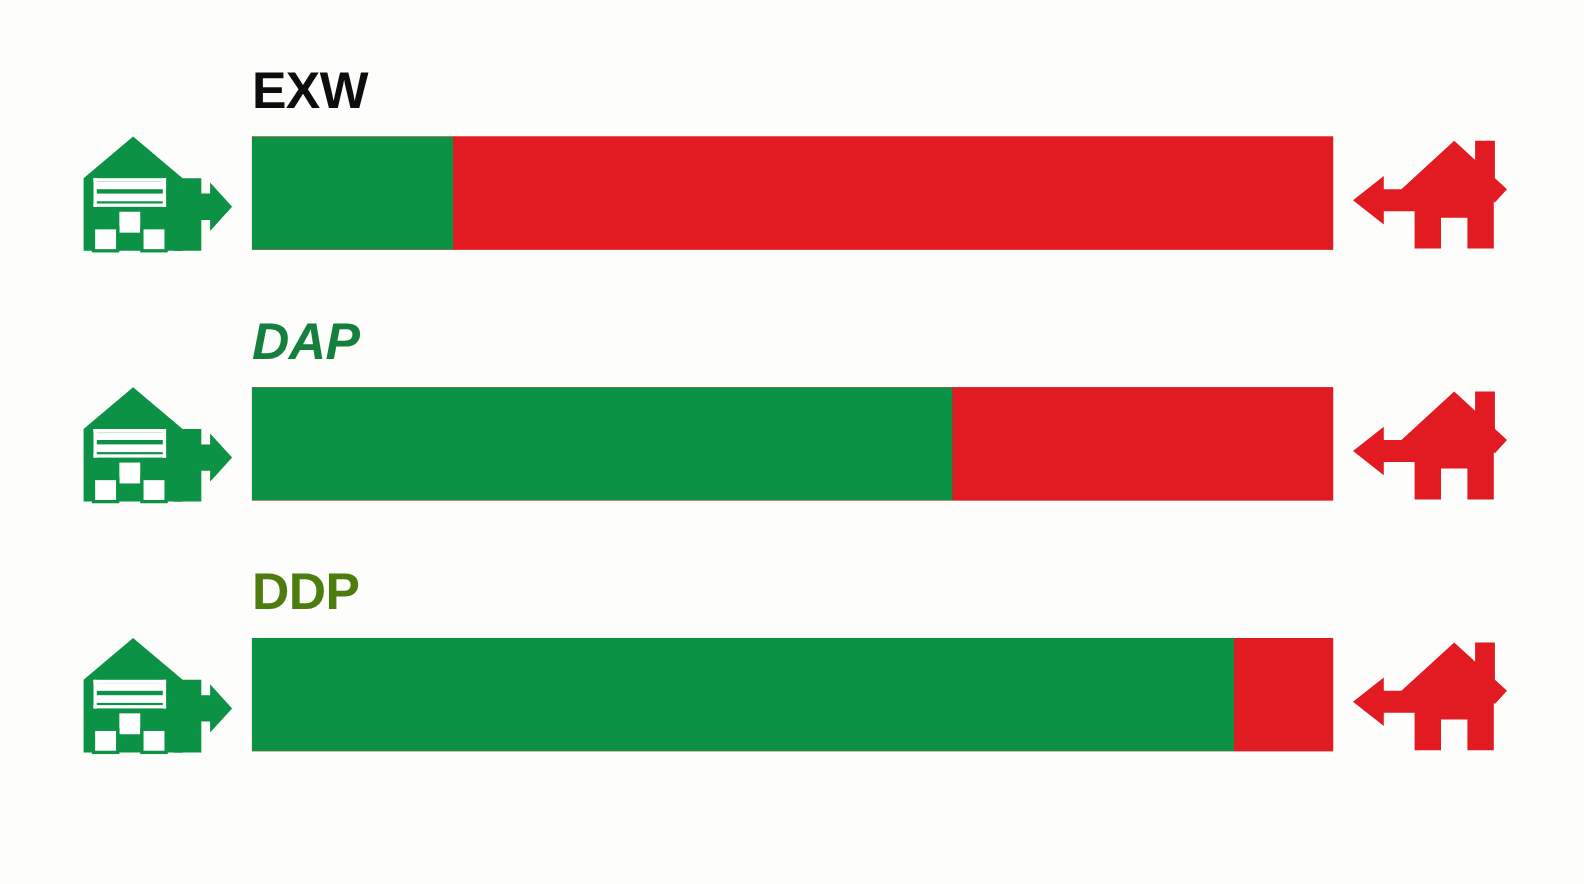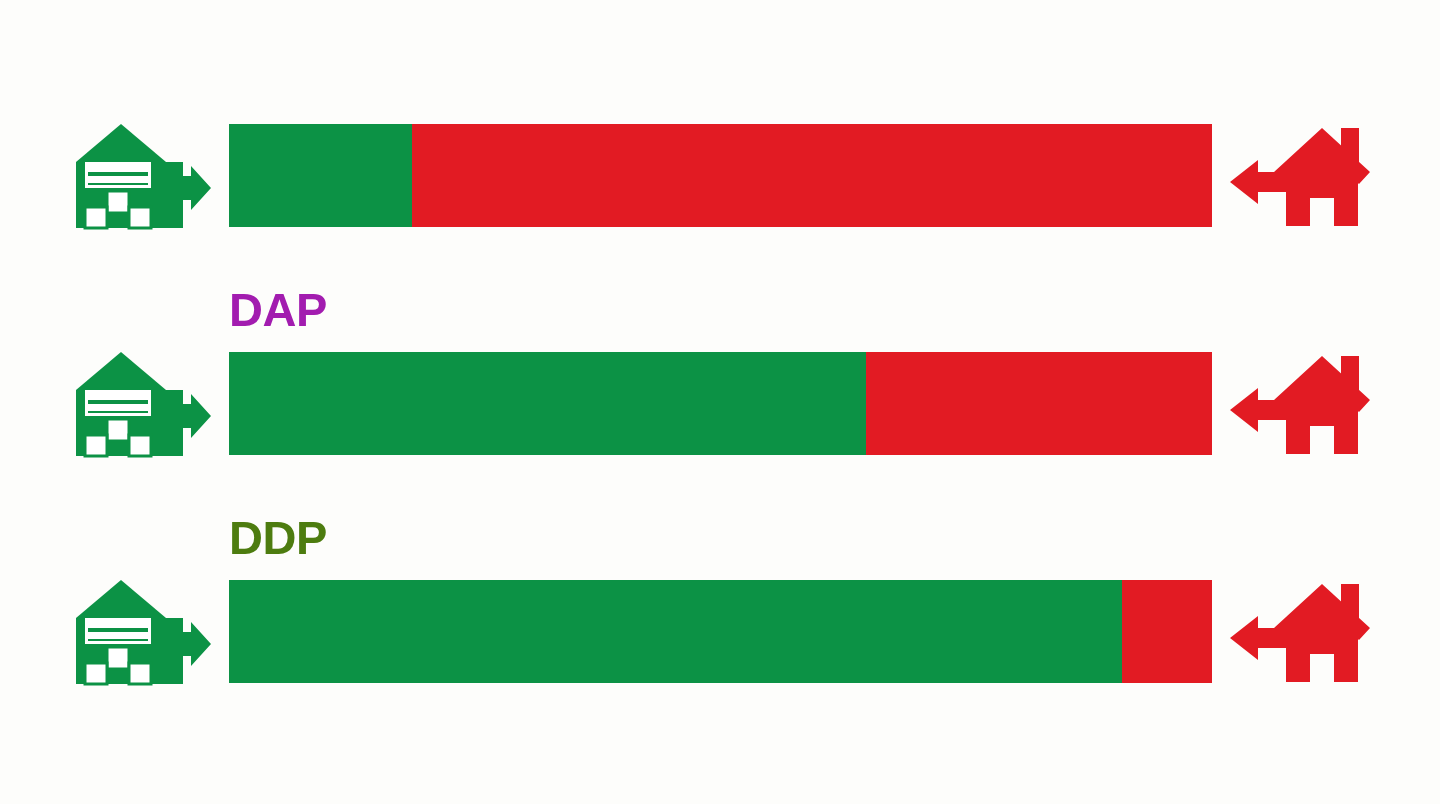--- a/index.html
+++ b/index.html
@@ -99,20 +99,21 @@
         <rect x="22" y="44" width="66" height="3" fill="#ffffff"></rect>
         <rect x="22" y="67" width="66" height="3" fill="#ffffff"></rect>
         <rect x="22" y="44" width="3" height="26" fill="#ffffff"></rect>
         <rect x="85" y="44" width="3" height="26" fill="#ffffff"></rect>
         <rect x="44" y="73" width="22" height="22" fill="#ffffff" stroke="#0c9245" stroke-width="3"></rect>
         <rect x="22" y="89" width="22" height="21" fill="#ffffff" stroke="#0c9245" stroke-width="3"></rect>
         <rect x="66" y="89" width="22" height="21" fill="#ffffff" stroke="#0c9245" stroke-width="3"></rect>
         <path fill="#0c9245" d="M98 58 L128 58 L128 48 L148 70 L128 92 L128 82 L98 82 Z"></path>
       </svg>
     </div>
+    <div class="row-label" style="color: rgb(13, 13, 13);">EXW</div>
     <div class="bar-track">
       <div class="bar-seller" style="width: 18.6%; background: rgb(12, 146, 69);"></div>
       <div class="bar-buyer" style="width: 81.4%; background: rgb(226, 27, 35);"></div>
     </div>
     <div class="icon-destination">
       <svg viewBox="0 0 152 112" xmlns="http://www.w3.org/2000/svg">
         <path fill="#e21b23" d="M113 8 L131 8 L131 44 L113 44 Z"></path>
         <path fill="#e21b23" d="M46 52 L94 8 L142 52 L131 64 L94 30 L57 64 Z"></path>
         <path fill="#e21b23" d="M58 50 L94 18 L130 50 L130 106 L106 106 L106 78 L82 78 L82 106 L58 106 Z"></path>
         <path fill="#e21b23" d="M60 56 L60 72 L30 72 L30 84 L2 62 L30 40 L30 52 L60 52 Z"></path>
@@ -130,21 +131,21 @@
         <rect x="22" y="44" width="66" height="3" fill="#ffffff"></rect>
         <rect x="22" y="67" width="66" height="3" fill="#ffffff"></rect>
         <rect x="22" y="44" width="3" height="26" fill="#ffffff"></rect>
         <rect x="85" y="44" width="3" height="26" fill="#ffffff"></rect>
         <rect x="44" y="73" width="22" height="22" fill="#ffffff" stroke="#0c9245" stroke-width="3"></rect>
         <rect x="22" y="89" width="22" height="21" fill="#ffffff" stroke="#0c9245" stroke-width="3"></rect>
         <rect x="66" y="89" width="22" height="21" fill="#ffffff" stroke="#0c9245" stroke-width="3"></rect>
         <path fill="#0c9245" d="M98 58 L128 58 L128 48 L148 70 L128 92 L128 82 L98 82 Z"></path>
       </svg>
     </div>
-    <div class="row-label" style="color: #a21caf;">DAP</div>
+    <div class="row-label" style="color: #15803d; font-style: italic;">DAP</div>
     <div class="bar-track">
       <div class="bar-seller" style="width: 64.8%; background: rgb(12, 146, 69);"></div>
       <div class="bar-buyer" style="width: 35.2%; background: rgb(226, 27, 35);"></div>
     </div>
     <div class="icon-destination">
       <svg viewBox="0 0 152 112" xmlns="http://www.w3.org/2000/svg">
         <path fill="#e21b23" d="M113 8 L131 8 L131 44 L113 44 Z"></path>
         <path fill="#e21b23" d="M46 52 L94 8 L142 52 L131 64 L94 30 L57 64 Z"></path>
         <path fill="#e21b23" d="M58 50 L94 18 L130 50 L130 106 L106 106 L106 78 L82 78 L82 106 L58 106 Z"></path>
         <path fill="#e21b23" d="M60 56 L60 72 L30 72 L30 84 L2 62 L30 40 L30 52 L60 52 Z"></path>

